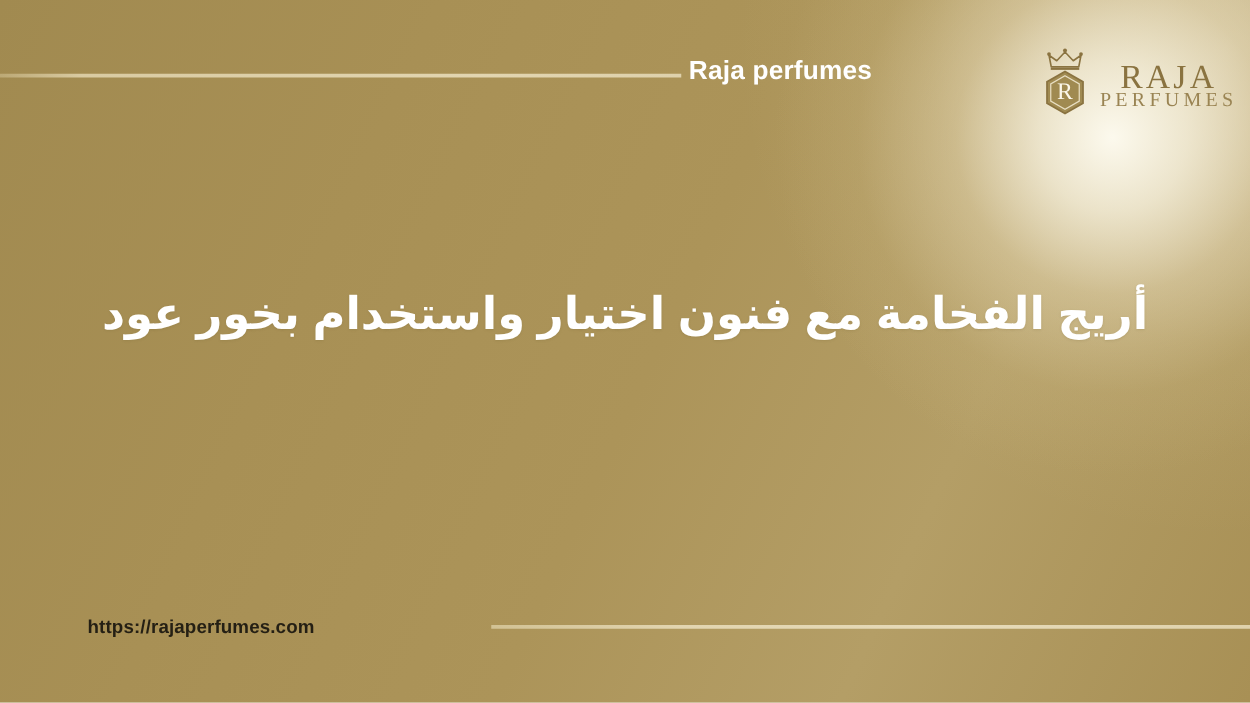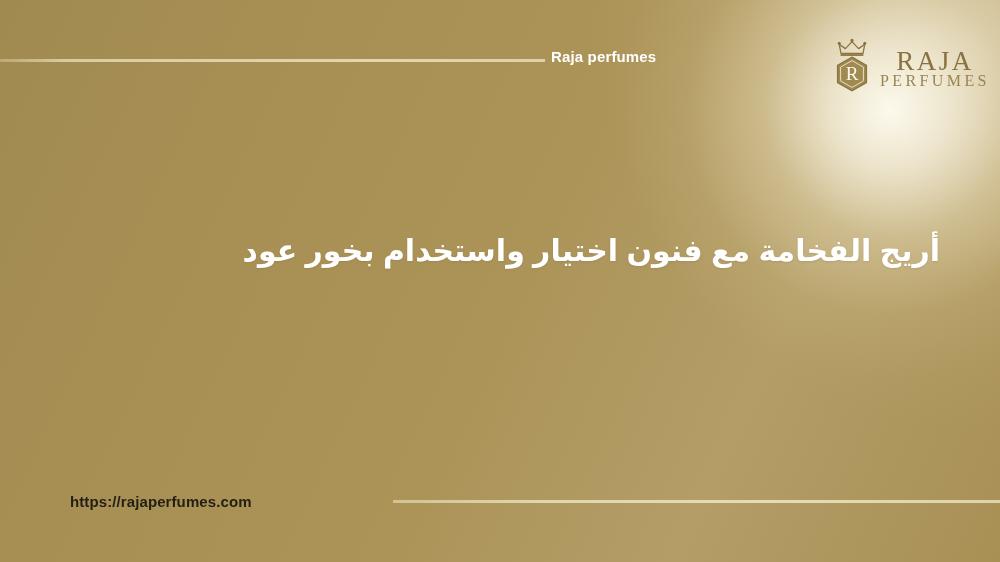--- a/index.html
+++ b/index.html
@@ -50,21 +50,21 @@
         rgba(210,194,148,0.55) 0%,
         rgba(220,206,166,0.95) 12%,
         rgba(226,213,176,1) 70%,
         rgba(222,209,172,1) 100%);
   }
 
   .brand-kicker {
     position: absolute;
     left: 551px;
     top: 47px;
-    font-size: 15px;
+    font-size: 21px;
     font-weight: bold;
     color: #ffffff;
     letter-spacing: 0.15px;
     line-height: 20px;
     white-space: nowrap;
   }
 
   
   .logo {
     position: absolute;
@@ -105,22 +105,23 @@
     margin-top: 1px;
     white-space: nowrap;
   }
 
   
   .headline {
     position: absolute;
     left: 60px;
     right: 60px;
     top: 222px;
+    text-align: center;
     direction: rtl;
-    font-size: 30px;
+    font-size: 36px;
     line-height: 58px;
     font-weight: bold;
     color: #ffffff;
     letter-spacing: 0.5px;
     text-shadow: 0 1px 2px rgba(110,92,48,0.18);
   }
 
   
   .site-url {
     position: absolute;

